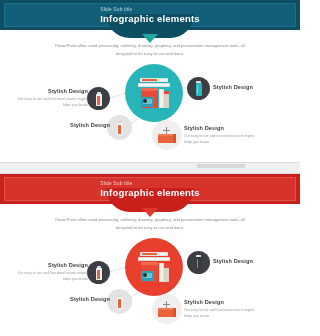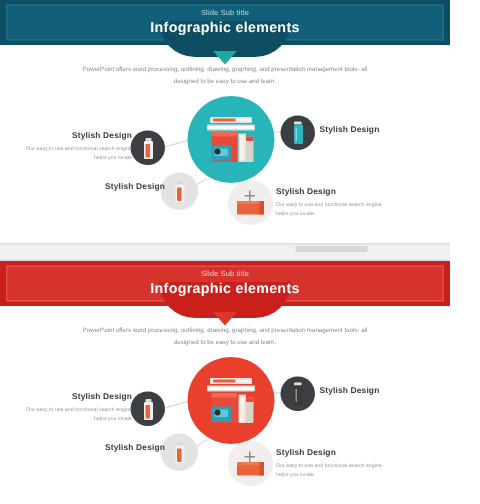--- a/index.html
+++ b/index.html
@@ -35,21 +35,21 @@
   
   .header{
     position:absolute;left:0;top:0;width:300px;height:30px;
     display:flex;flex-direction:column;align-items:center;justify-content:center;
     box-sizing:border-box;
   }
   .header .inner-band{
     position:absolute;left:4px;top:3px;right:4px;height:24px;
     box-sizing:border-box;
   }
-  .header .txt-wrap{position:relative;z-index:3;text-align:center;line-height:1;}
+  .header .txt-wrap{position:relative;z-index:3;line-height:1;}
   .sub-title{
     font-size:5px;letter-spacing:.1px;color:#cfe2e8;margin-bottom:2px;
     font-family:"Liberation Sans", sans-serif;
   }
   .main-title{
     font-size:9.5px;font-weight:bold;color:#ffffff;letter-spacing:.2px;
     font-family:"Liberation Sans", sans-serif;
   }
   .ribbon-tail{
     position:absolute;left:50%;top:30px;transform:translateX(-50%);

